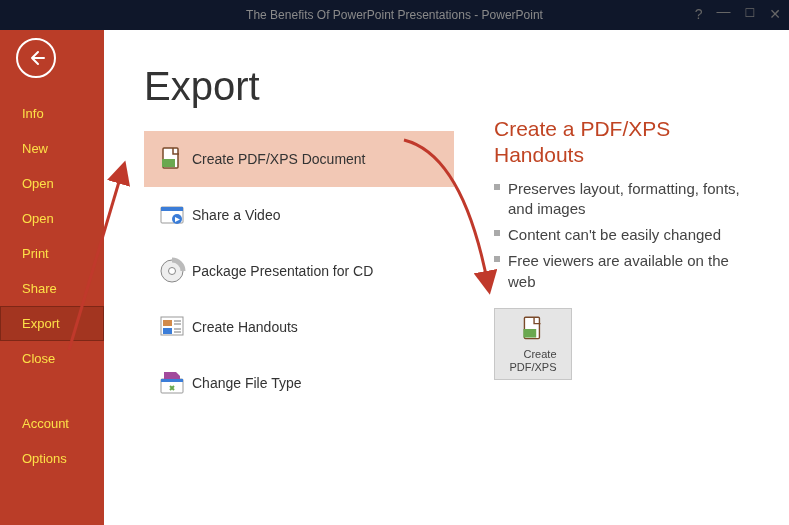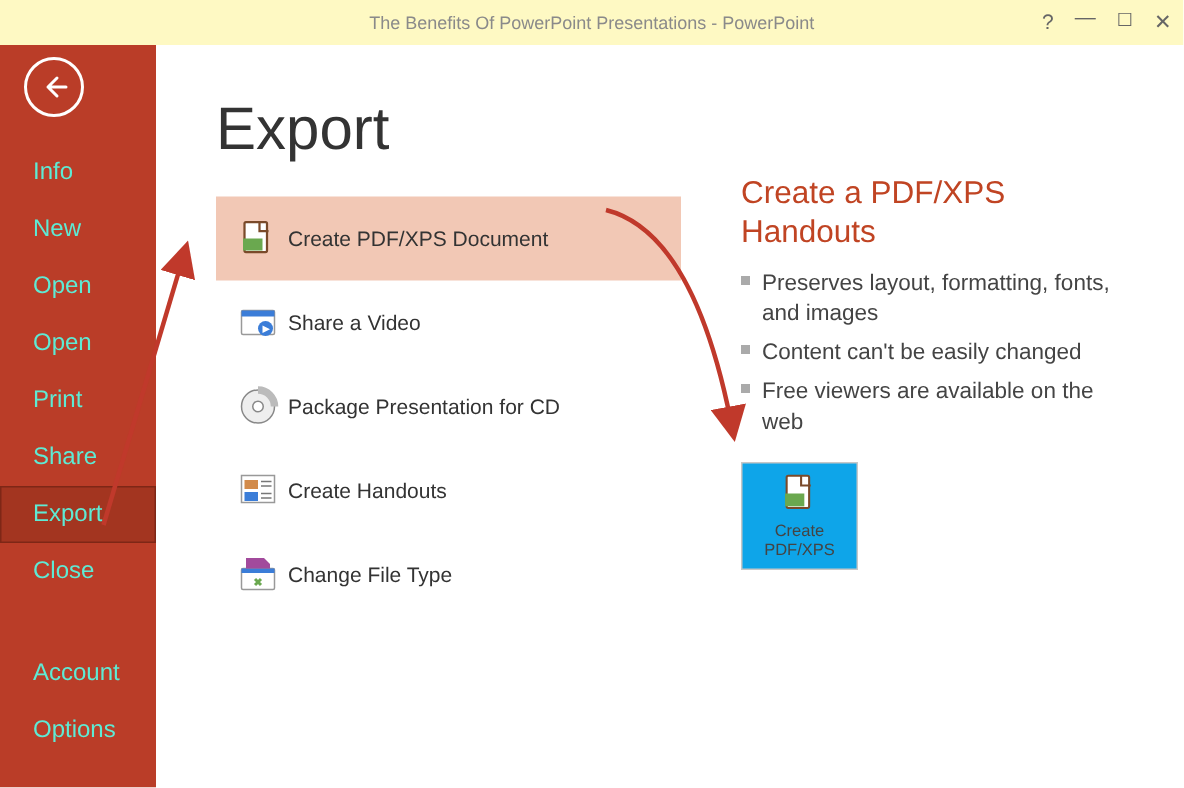--- a/index.html
+++ b/index.html
@@ -1,43 +1,43 @@
 <!DOCTYPE html>
 <html><head>
 <meta charset="utf-8">
 <style>
   * { box-sizing: border-box; margin: 0; padding: 0; }
   body { font-family: "Segoe UI", Arial, sans-serif; font-size: 12px; background: #fff; width: 789px; height: 525px; overflow: hidden; position: relative; }
-  .titlebar { height: 30px; background: #fef9c3; display: flex; align-items: center; position: relative; border-bottom: 0; }
+  .titlebar { height: 30px; background: #0f172a; display: flex; align-items: center; position: relative; border-bottom: 0; }
   .titlebar .title { position: absolute; left: 0; right: 0; text-align: center; color: #8a8a8a; font-size: 12px; pointer-events: none; }
   .titlebar .controls { position: absolute; right: 8px; top: 6px; display: flex; gap: 14px; color: #666; font-size: 14px; }
   .titlebar .controls span { cursor: pointer; }
   .container { display: flex; height: calc(525px - 30px); }
   .sidebar { width: 104px; background: #c0392b; background: #b63b2b; background: #c0392b; background: #bf3b27; background: #b9412d; display: flex; flex-direction: column; }
   
   .sidebar { background: #b9412d; background-color: #b93c26; }
   .sidebar { background: #ba3d28; }
   .back { width: 40px; height: 40px; margin: 8px 0 18px 16px; border: 2px solid #fff; border-radius: 50%; display: flex; align-items: center; justify-content: center; color: #fff; font-size: 20px; cursor: pointer; }
   .nav { display: flex; flex-direction: column; }
-  .nav-item { color: #5eead4; font-size: 16px; padding: 10px 0 10px 22px; cursor: pointer; }
+  .nav-item { color: #fde047; font-size: 13px; padding: 10px 0 10px 22px; cursor: pointer; }
   .nav-item.selected { background: #a33520; outline: 1px solid #7e2716; outline-offset: -1px; }
   .nav-gap { height: 30px; }
   .main { flex: 1; display: flex; padding: 0 0 0 40px; position: relative; }
   .page-title { font-family: "Segoe UI Light","Segoe UI",Arial,sans-serif; font-weight: 300; font-size: 40px; color: #333; margin: 34px 0 22px 0; }
   .col-left { width: 310px; }
   .opt-list { display: flex; flex-direction: column; }
   .opt { display: flex; align-items: center; height: 56px; gap: 4px; padding-left: 12px; cursor: pointer; color: #333; font-size: 14px; }
   .opt.selected { background: #f2c8b5; }
   .opt .ic { width: 32px; height: 32px; display: flex; align-items: center; justify-content: center; flex-shrink: 0; }
   .col-right { padding: 86px 20px 0 40px; max-width: 310px; }
   .col-right h2 { color: #c04423; font-family: "Segoe UI Light","Segoe UI",Arial,sans-serif; font-weight: 400; font-size: 21px; margin-bottom: 10px; line-height: 1.25; }
   .bullets { list-style: none; }
   .bullets li { position: relative; padding-left: 14px; font-size: 15px; color: #444; margin-bottom: 6px; line-height: 1.35; }
   .bullets li::before { content: ""; position: absolute; left: 0; top: 5px; width: 6px; height: 6px; background: #aaa; }
-  .action-btn { margin-top: 16px; width: 78px; height: 72px; border: 1px solid #c7c7c7; background: #0ea5e9; display: flex; flex-direction: column; justify-content: center; align-items: center; gap: 4px; cursor: pointer; font-size: 11px; color: #444; text-align: center; padding: 4px; }
+  .action-btn { margin-top: 16px; width: 78px; height: 72px; border: 1px solid #c7c7c7; background: #e5e5e5; display: flex; flex-direction: column; justify-content: center; align-items: center; gap: 4px; cursor: pointer; font-size: 11px; color: #444; text-align: right; padding: 4px; }
   
   .arrow { position: absolute; pointer-events: none; }
 </style>
 </head>
 <body>
 
 <div class="titlebar">
   <div class="title">The Benefits Of PowerPoint Presentations - PowerPoint</div>
   <div class="controls">
     <span>?</span>

